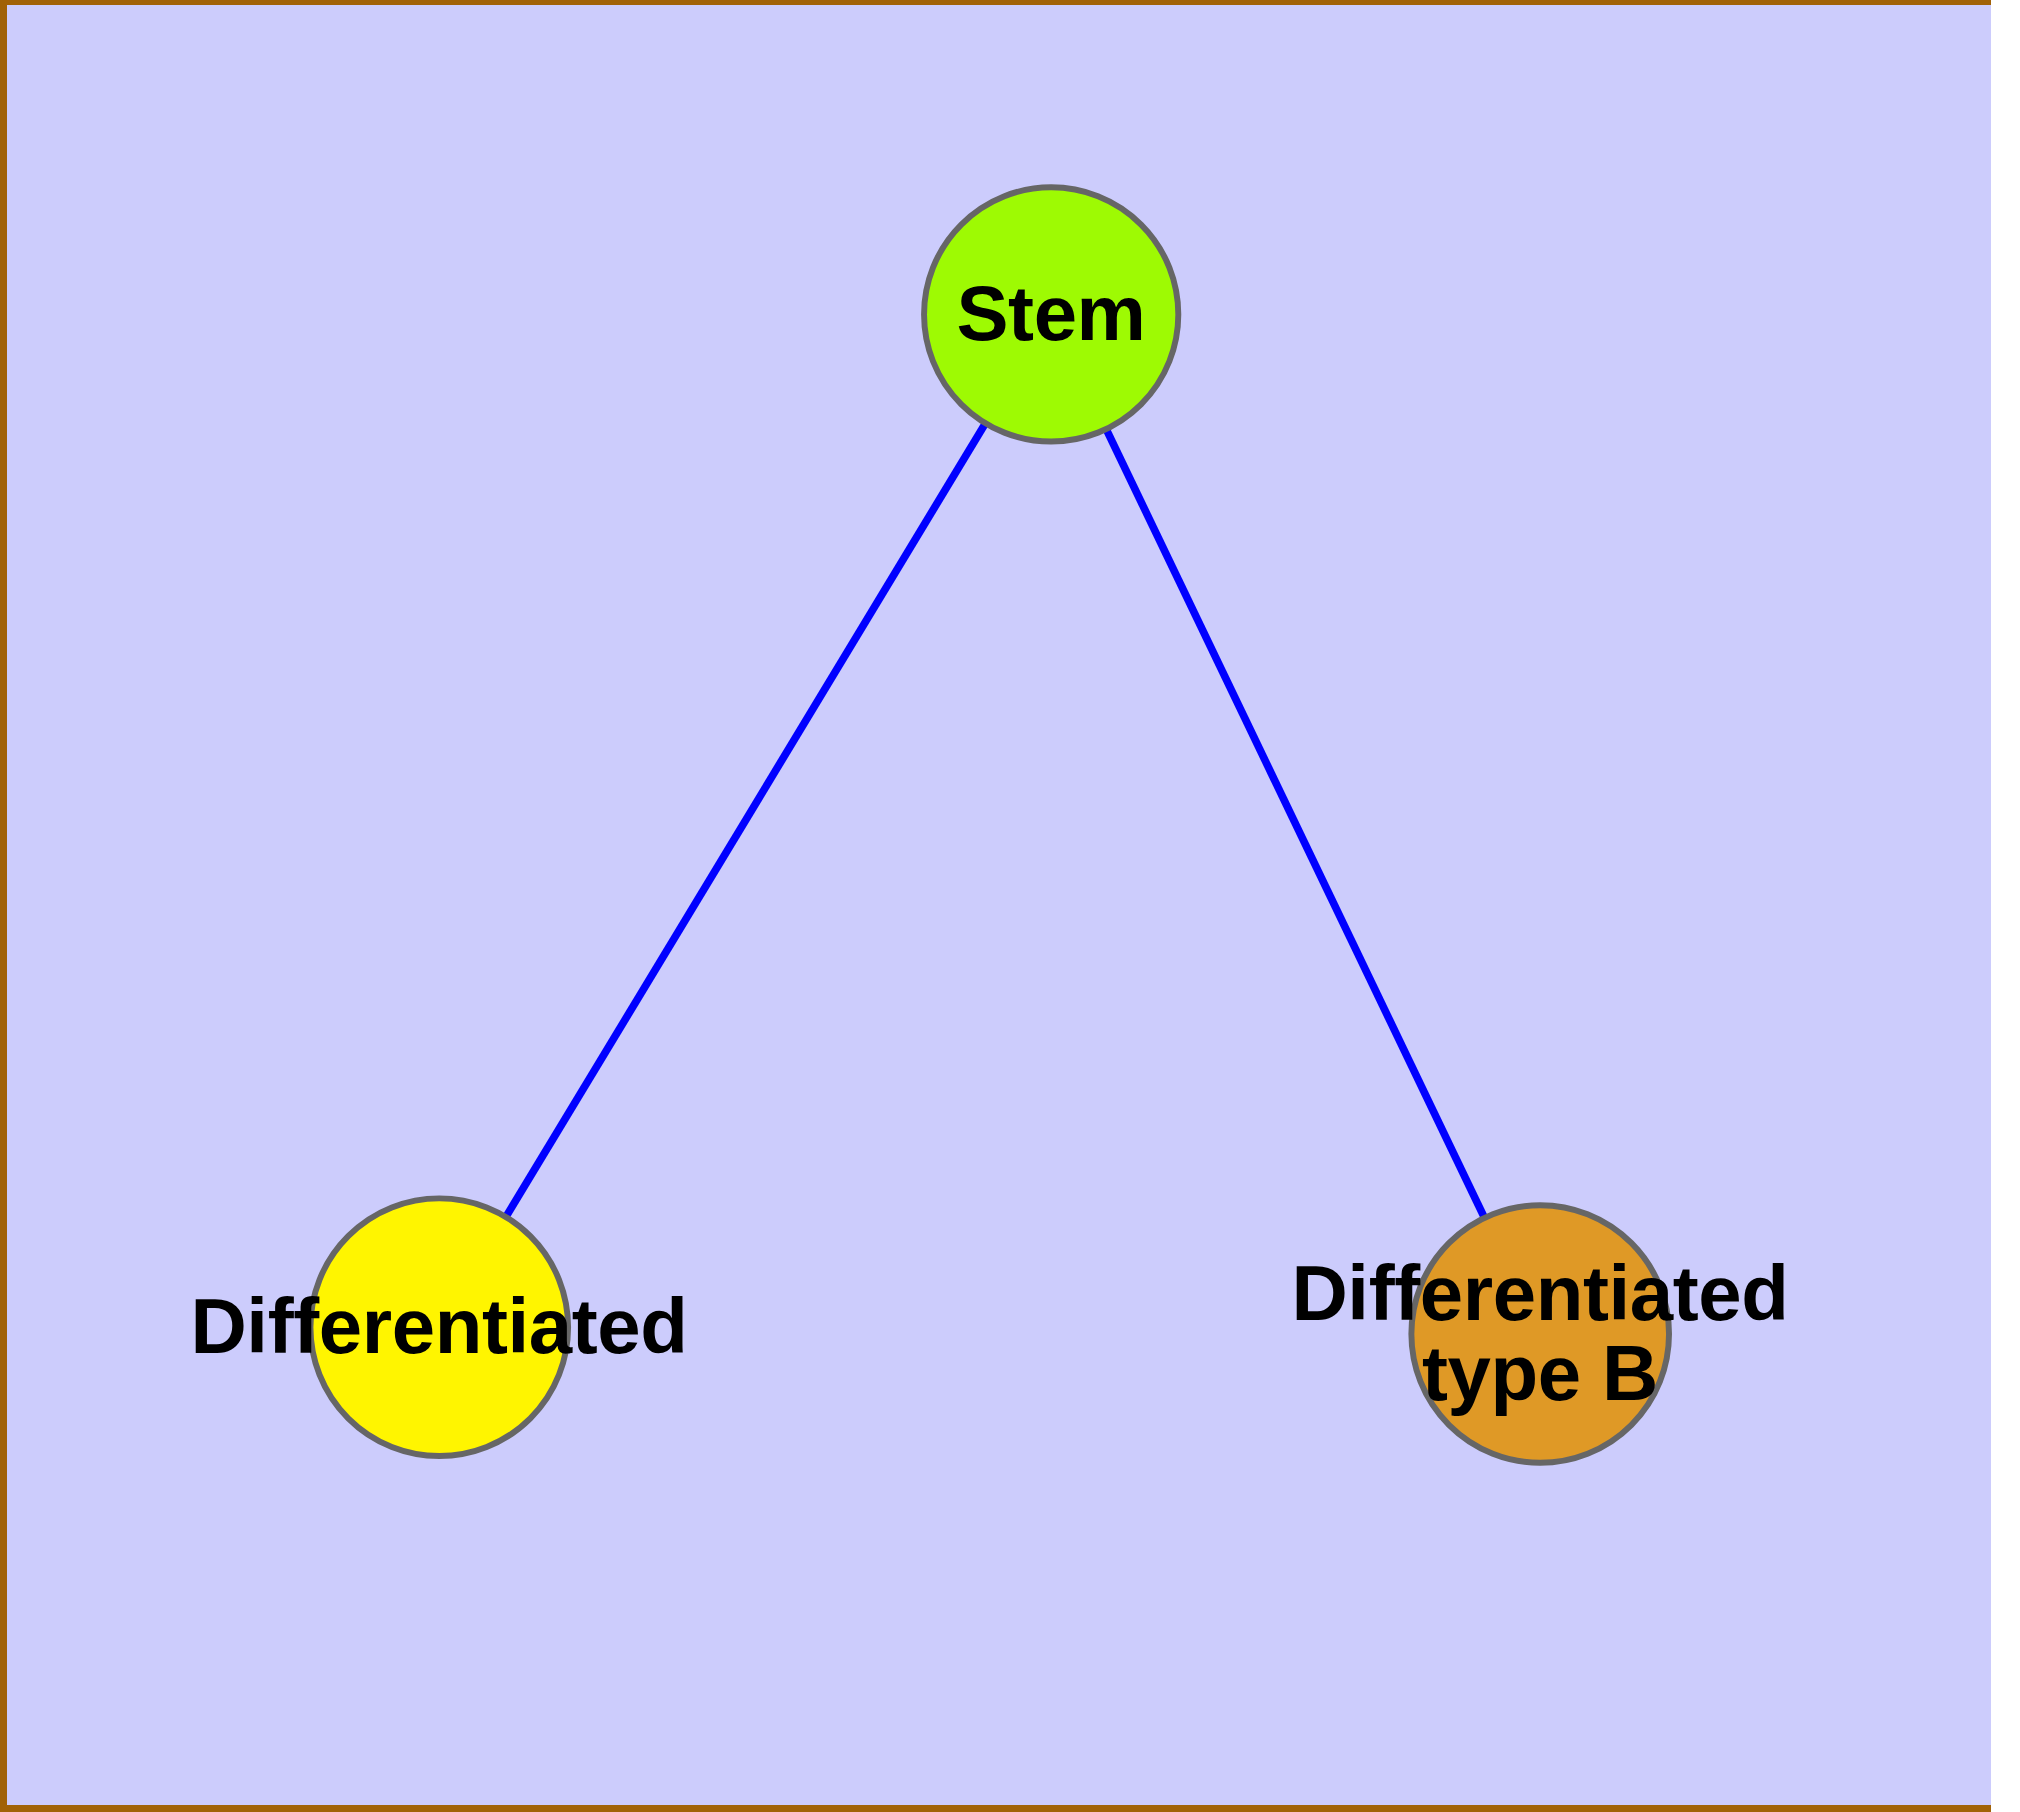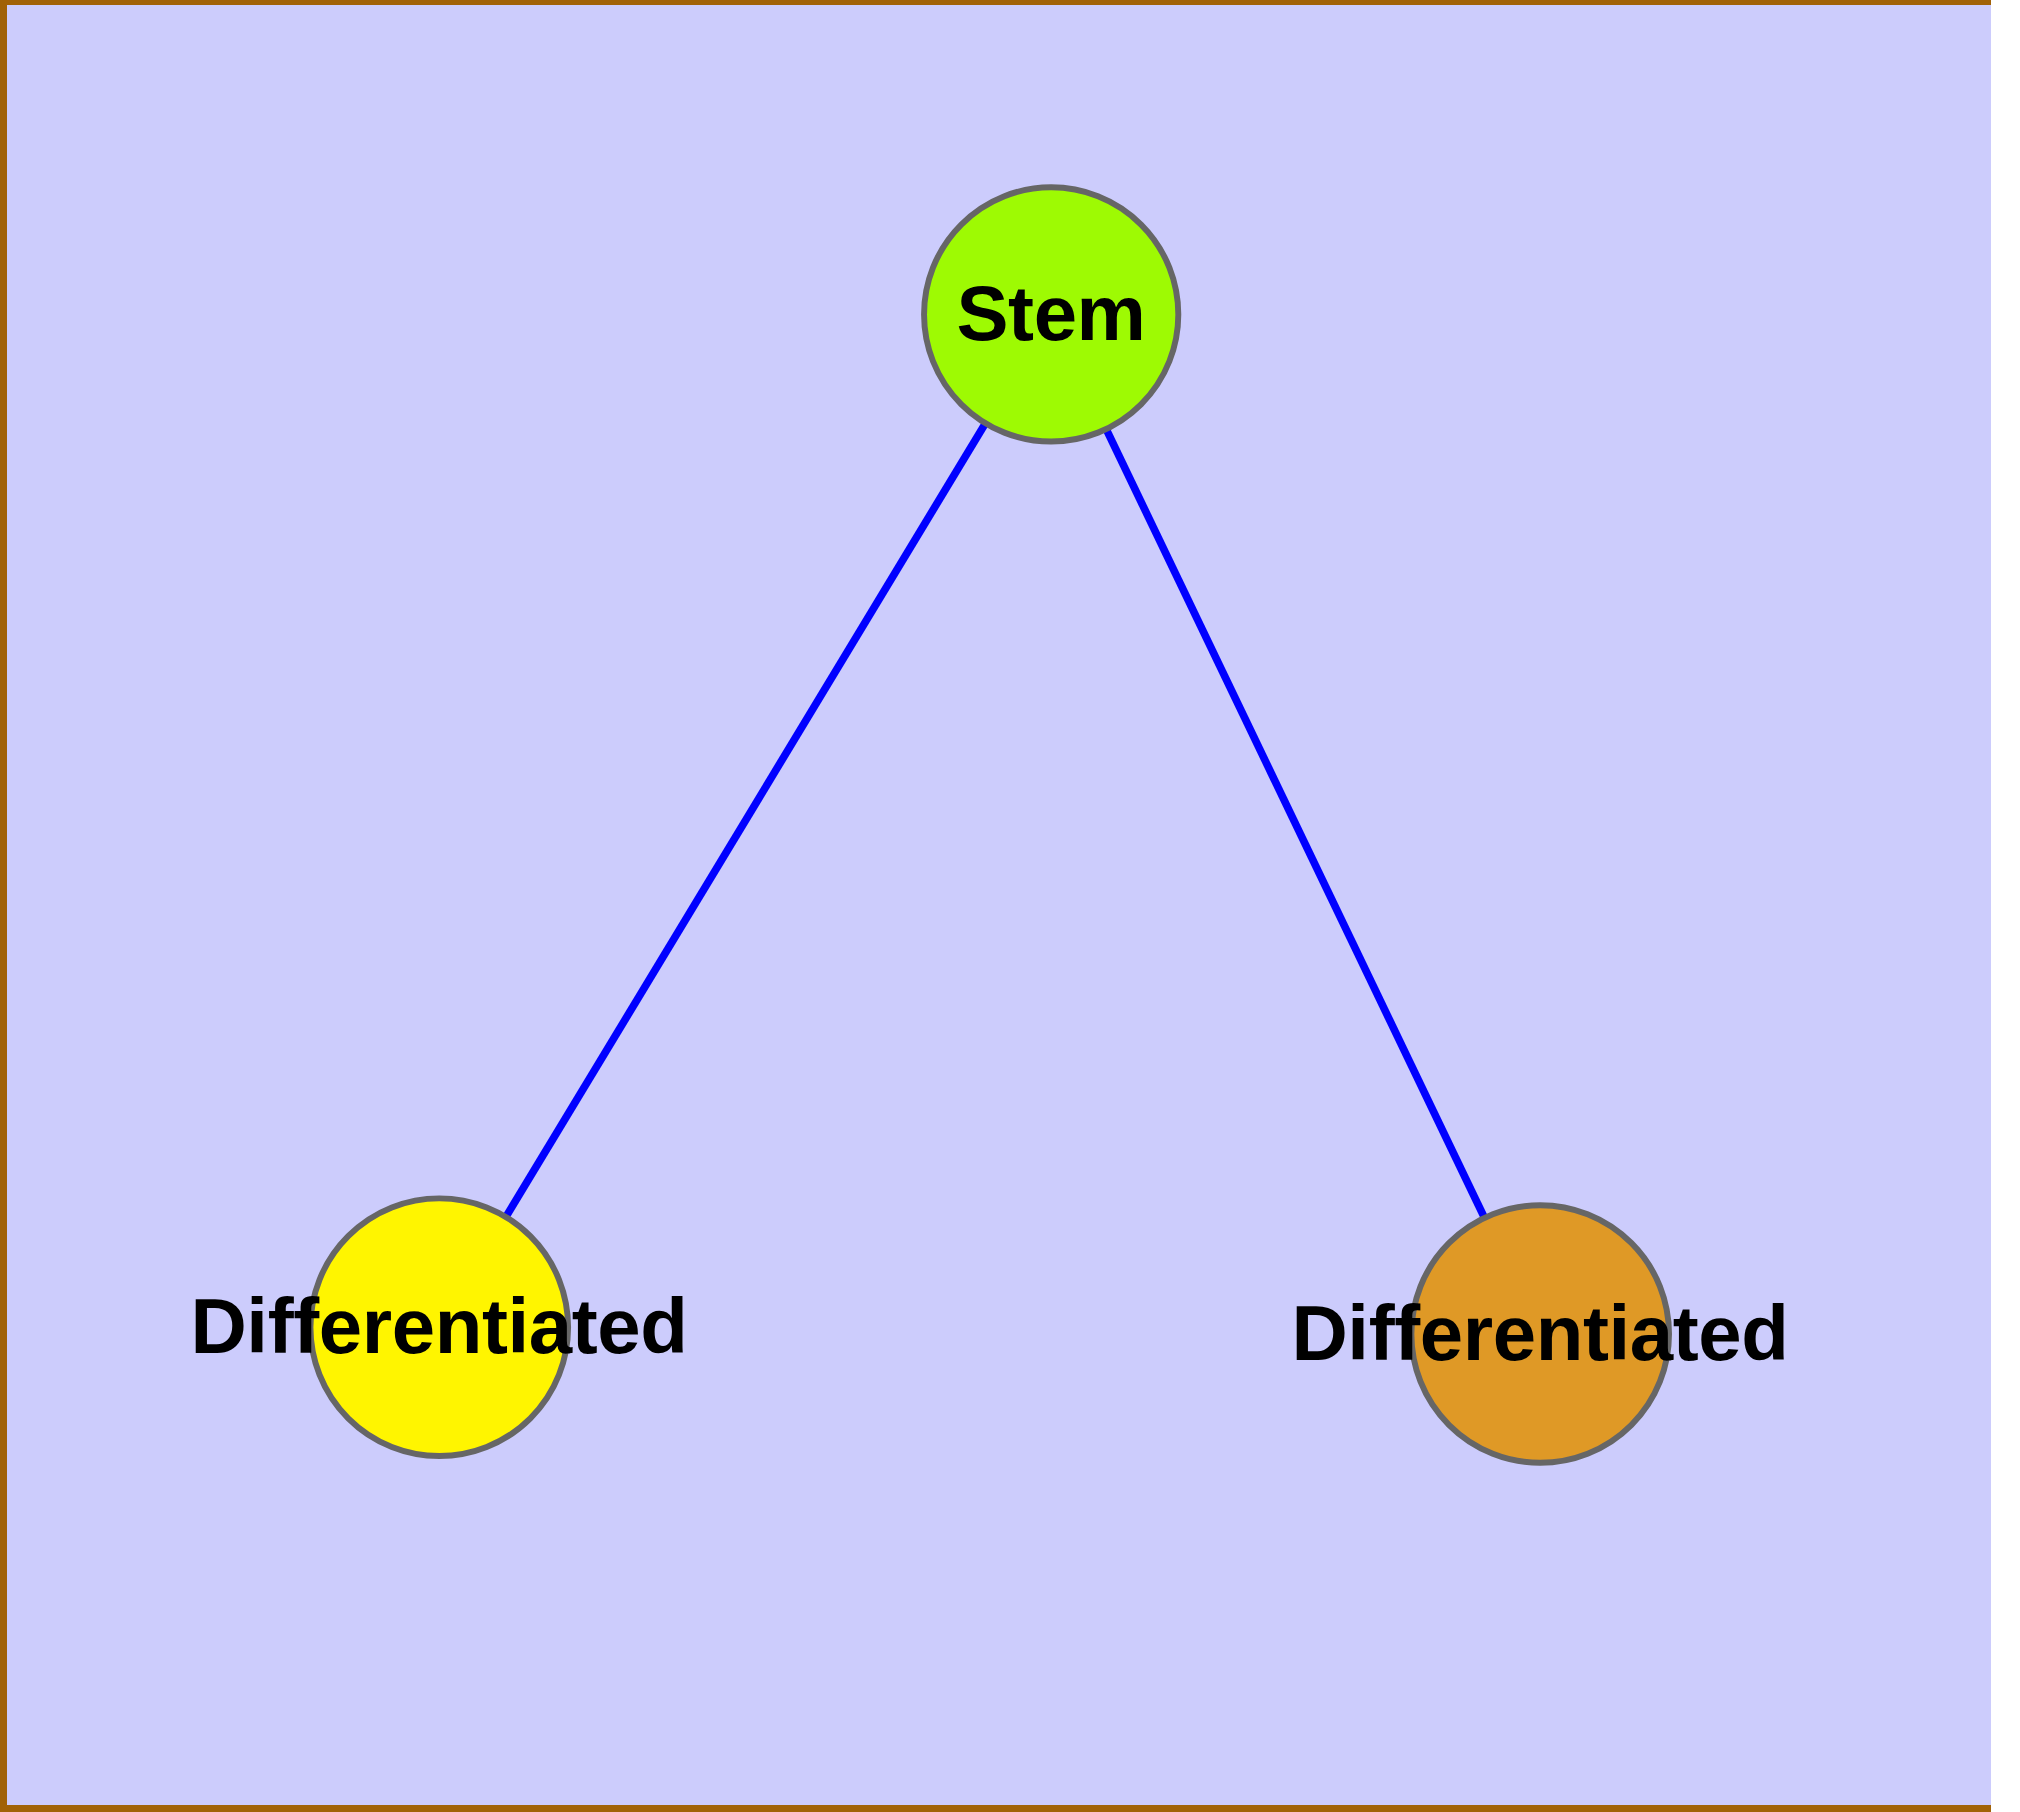--- a/index.html
+++ b/index.html
@@ -63,17 +63,17 @@
     <g id="node-layer">
         <circle cx="1240" cy="371" r="150" fill="#9efa03" stroke="#666666" stroke-width="7"></circle>
         <circle cx="518" cy="1566" r="152" fill="#fff500" stroke="#666666" stroke-width="7"></circle>
         <circle cx="1817" cy="1574" r="152" fill="#df9926" stroke="#666666" stroke-width="7"></circle>
       </g>
   </svg>
 
   <div id="label-layer">
       <div class="node-label" style="left: 1051px; top: 314px;"><div>Stem</div></div>
       <div class="node-label" style="left: 439px; top: 1327px;"><div>Differentiated</div></div>
-      <div class="node-label" style="left: 1540px; top: 1334px;"><div>Differentiated</div></div>
+      <div class="node-label" style="left: 1540px; top: 1334px;"><div>Differentiated</div><div>type B</div></div>
     </div>
 
 </div>
 
 
 </body></html>

